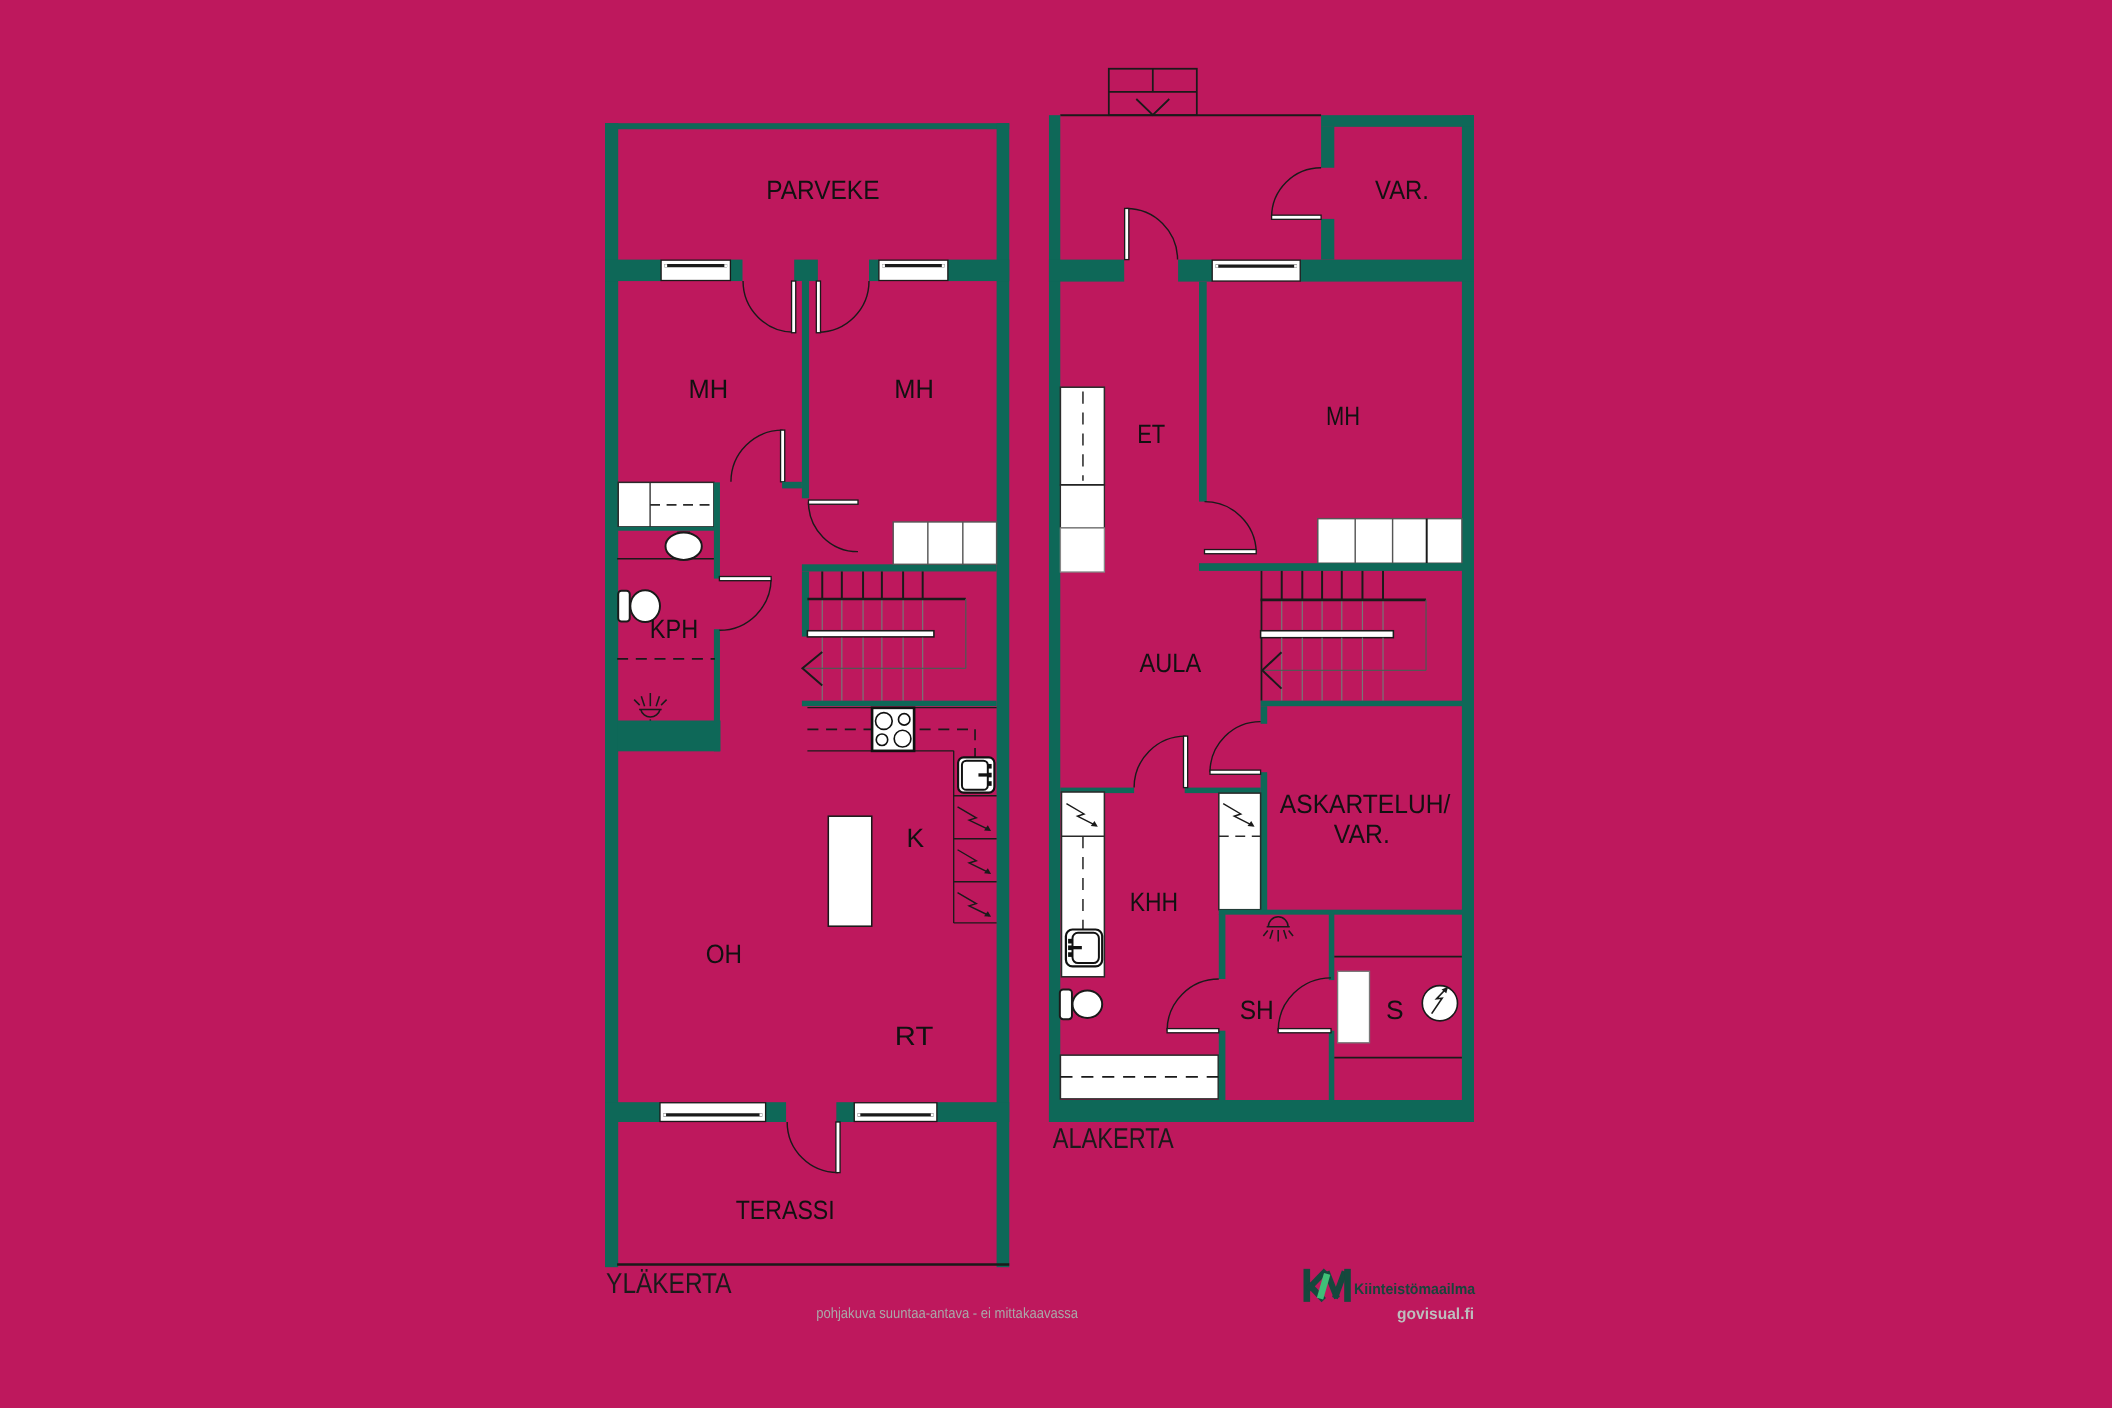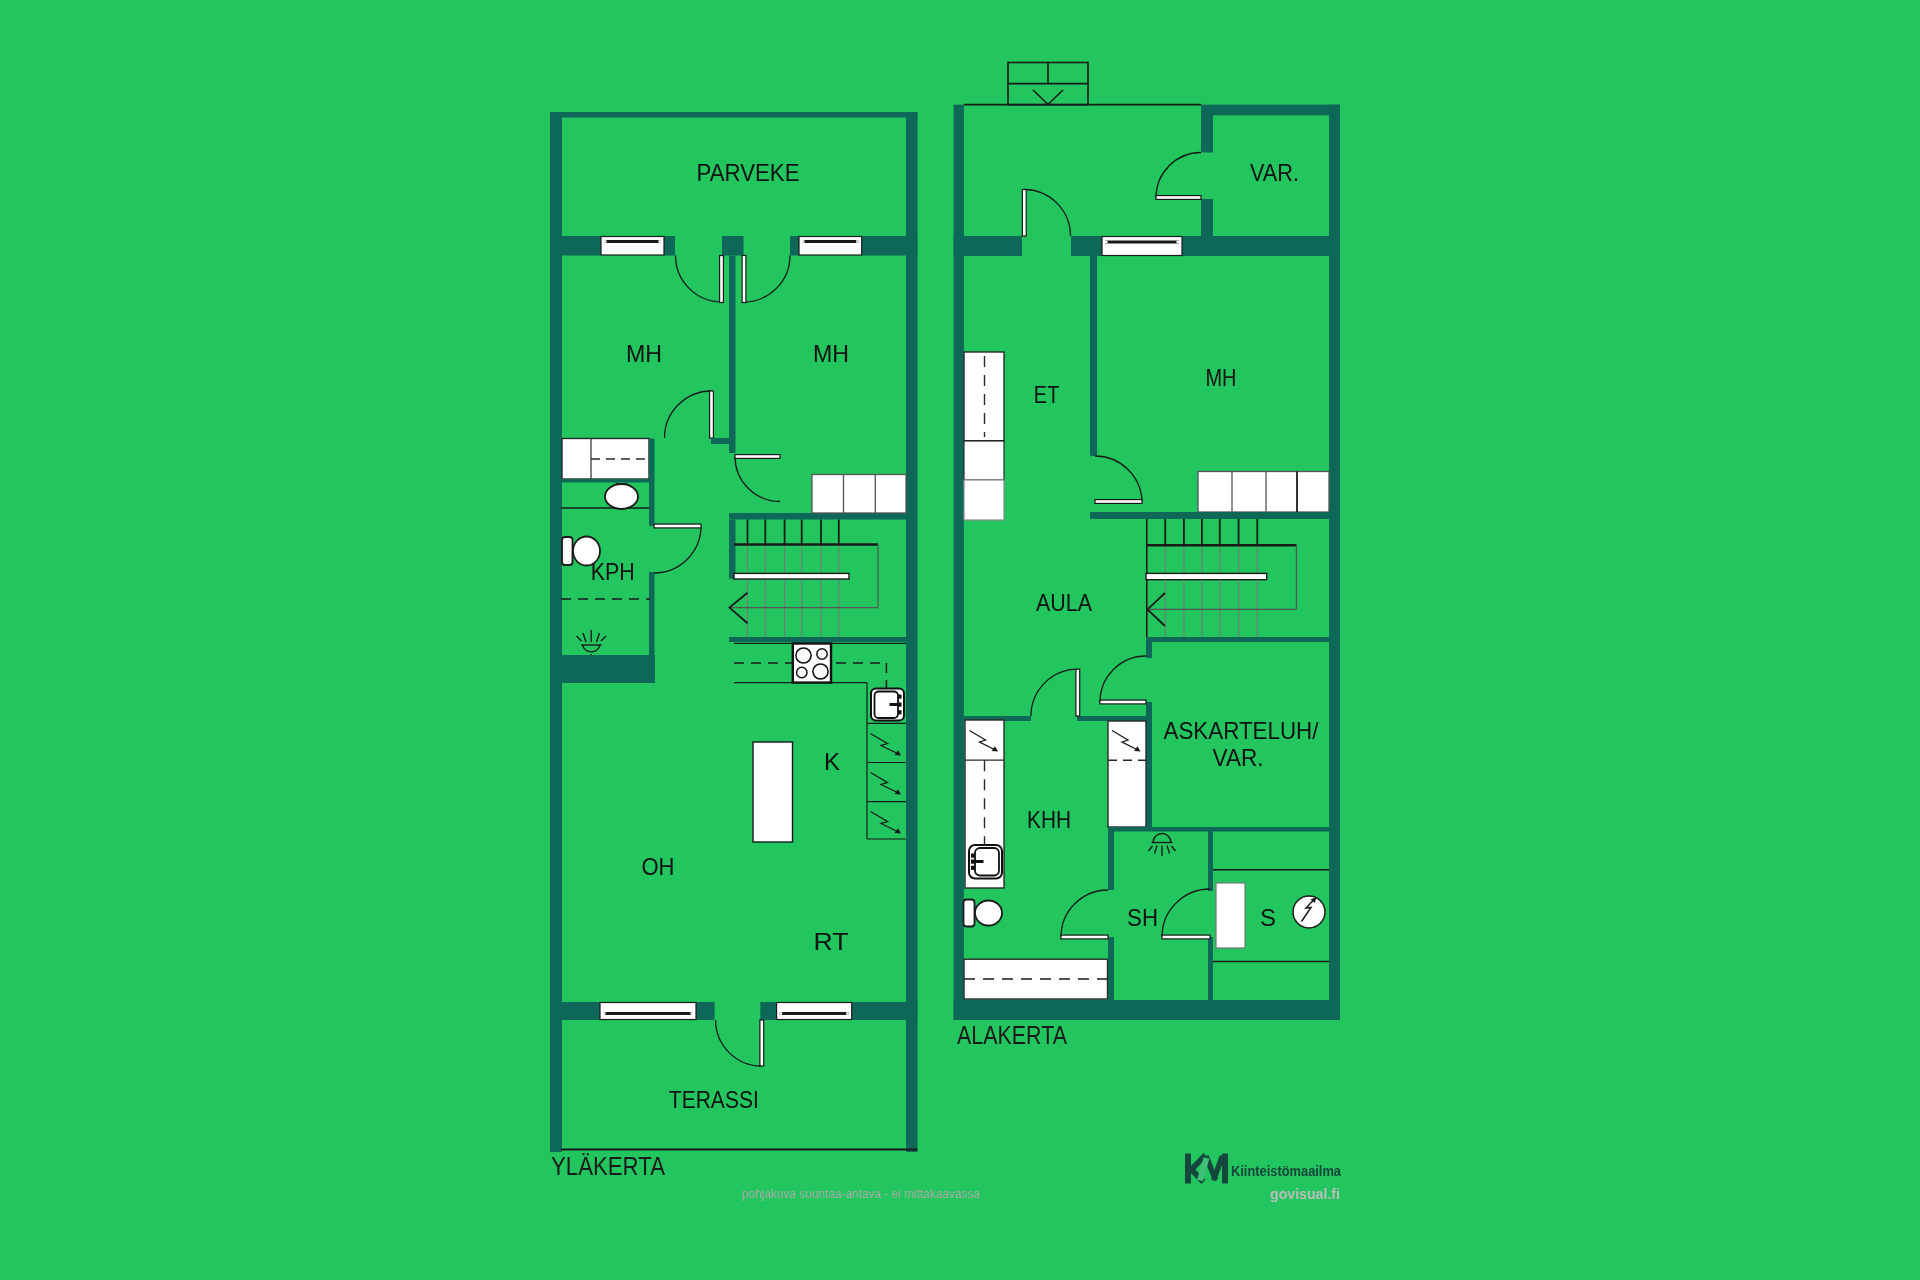--- a/index.html
+++ b/index.html
@@ -1,17 +1,17 @@
 <!DOCTYPE html>
 <html><head>
 <meta charset="utf-8">
 <title>Pohjakuva</title>
 <style>
 html,body{margin:0;padding:0;background:#ffffff;}
-#page{position:relative;width:1920px;height:1280px;background:#22c55e;overflow:hidden;}
+#page{position:relative;width:1920px;height:1280px;background:#be185d;overflow:hidden;}
 svg{position:absolute;left:0;top:0;}
 text{font-family:"Liberation Sans",sans-serif;fill:#111111;}
 </style>
 </head>
 <body>
 <div id="page">
 <svg width="1920" height="1280" viewBox="0 0 1920 1280" fill="none">
 
 <g>
 

